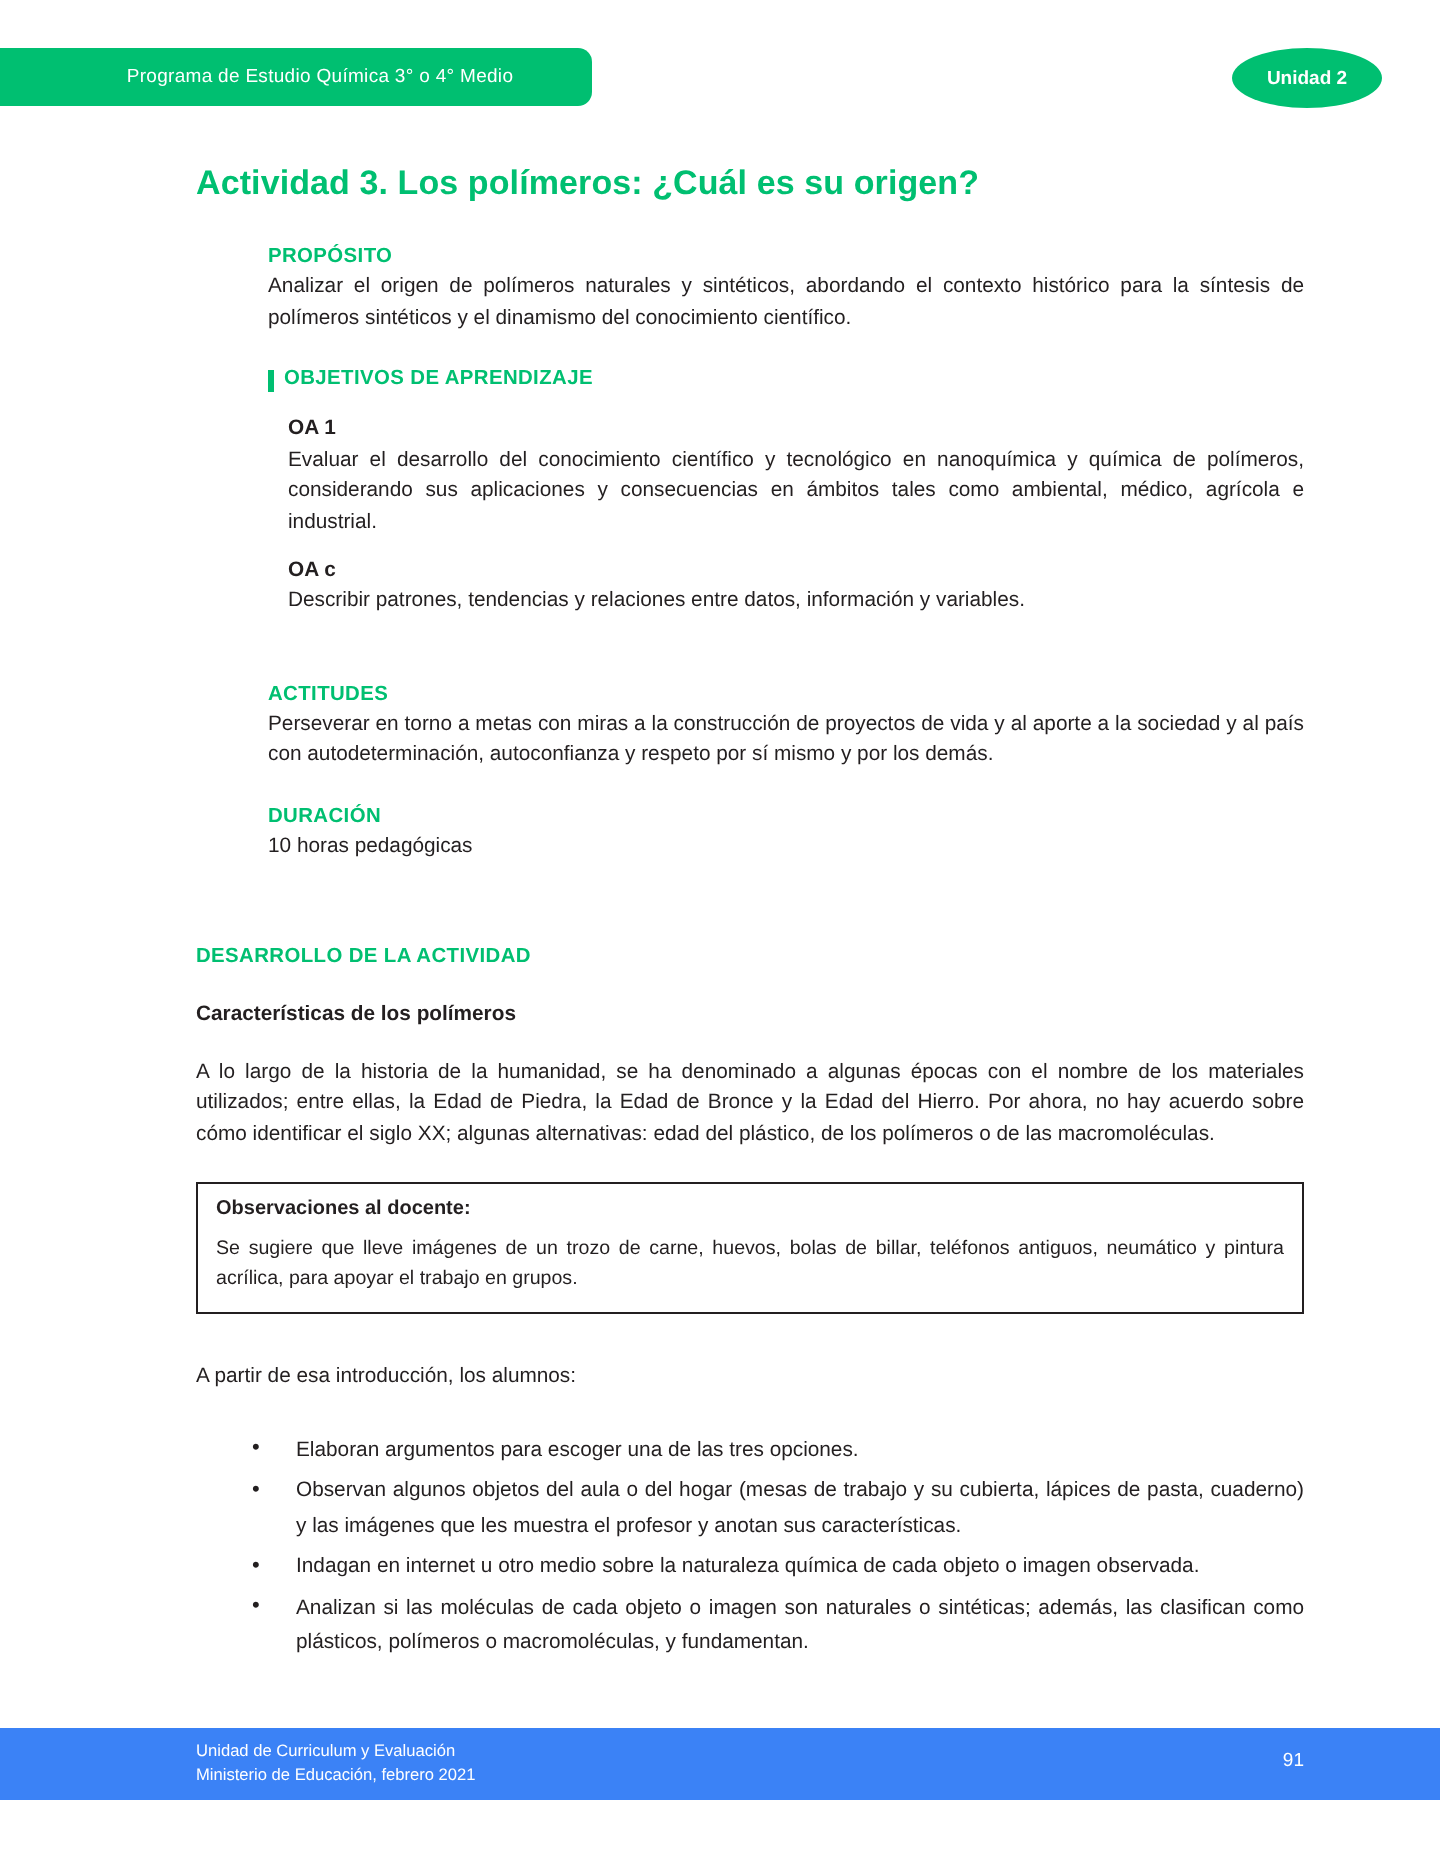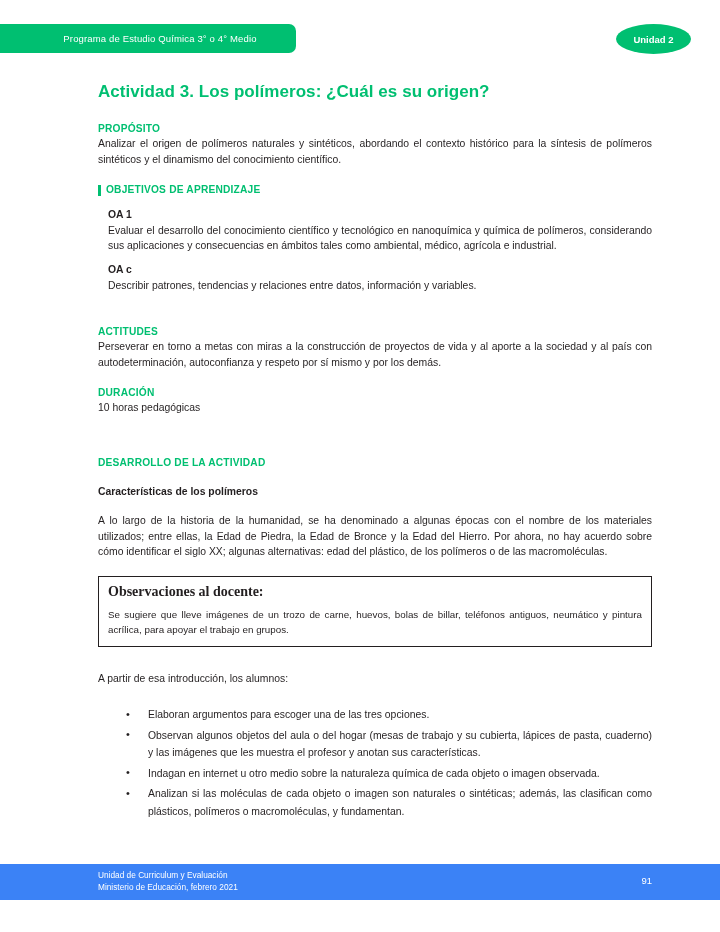--- a/index.html
+++ b/index.html
@@ -100,21 +100,21 @@
   }
 
   .body-text {
     font-size: 10.4px;
     line-height: 15.6px;
     text-align: justify;
     margin: 0;
   }
   .body-text.nj { text-align: left; }
 
-  .block { margin-bottom: 17px; }
+  .block { margin-bottom: 17px; margin-left: 36px; }
 
   .oa-group { padding-left: 10px; }
   .oa-label {
     font-size: 10.4px;
     font-weight: bold;
     line-height: 15.6px;
     margin: 0;
   }
   .oa-text {
     font-size: 10.4px;
@@ -135,24 +135,23 @@
   }
 
   
   .obs-box {
     border: 1px solid #231f20;
     padding: 7px 9px 9px 9px;
     box-sizing: border-box;
     width: 554px;
   }
   .obs-title {
-    font-size: 14px;
+    font-size: 10px;
     font-weight: bold;
     margin: 0 0 7px 0;
-    font-family: Liberation Serif, serif;
   }
   .obs-text {
     font-size: 9.8px;
     line-height: 15px;
     text-align: justify;
     margin: 0;
   }
 
   
   .bullet-list {

